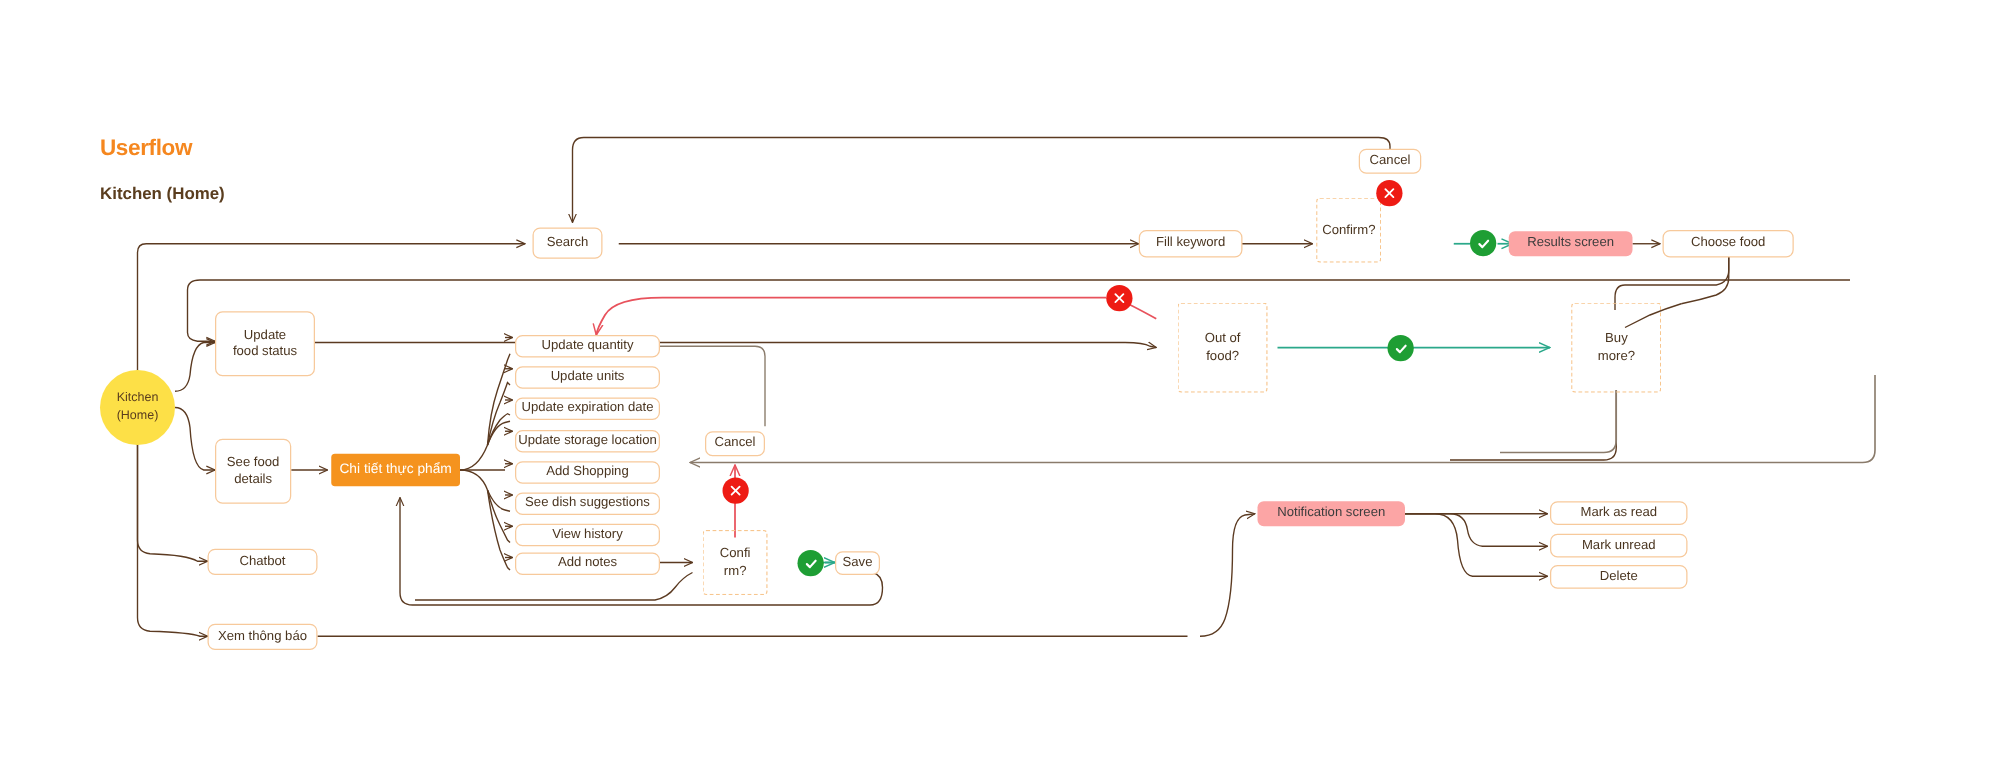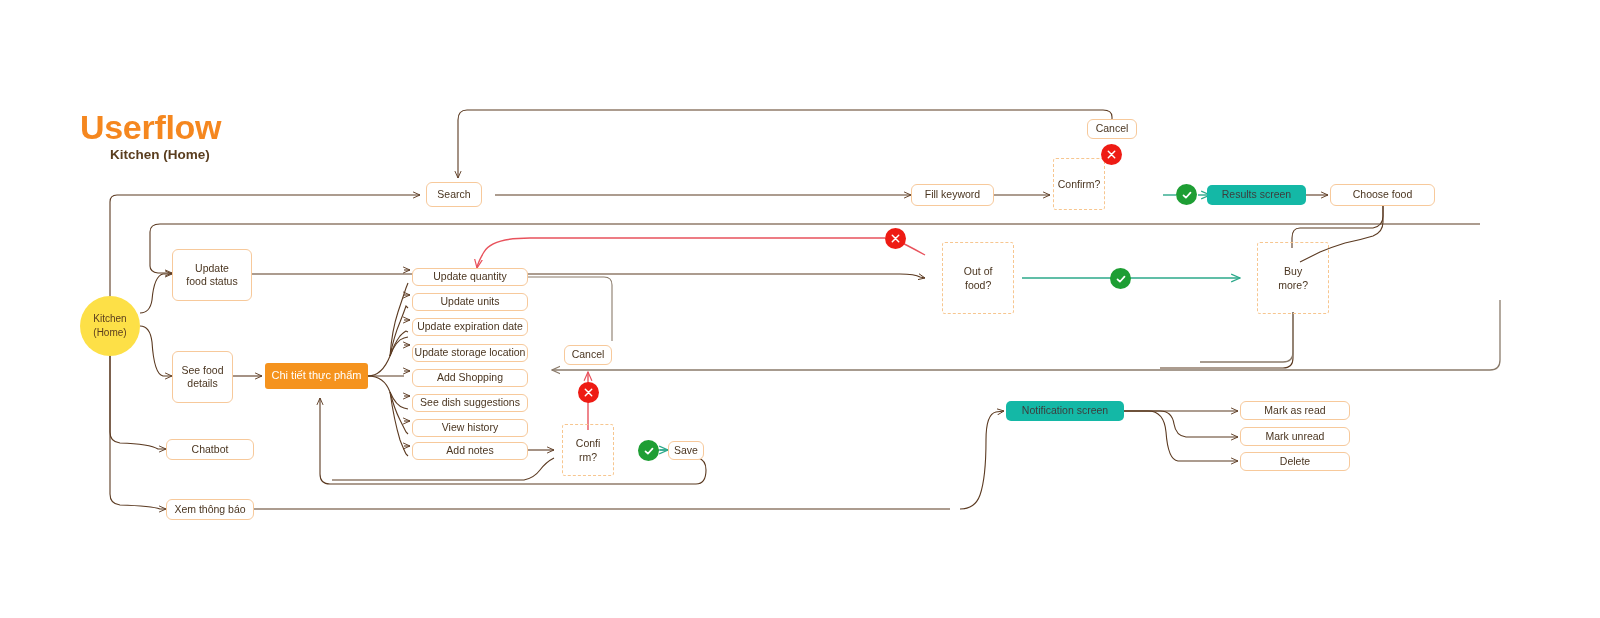--- a/index.html
+++ b/index.html
@@ -7,36 +7,36 @@
   body{
     width:1600px;height:618px;position:relative;overflow:hidden;
     font-family:"Liberation Sans","DejaVu Sans",sans-serif;
     color:#4a3520;
   }
   #stage{position:absolute;left:0;top:0;width:1600px;height:618px;}
   #wires{position:absolute;left:0;top:0;width:1600px;height:618px;pointer-events:none;}
 
   .hdr-title{
     position:absolute;left:80px;top:108px;
-    font-size:34px;font-weight:bold;color:#F5871F;letter-spacing:-0.3px;
+    font-size:18px;font-weight:bold;color:#F5871F;letter-spacing:-0.3px;
   }
   .hdr-sub{
     position:absolute;left:80px;top:147px;
-    font-size:13.5px;font-weight:bold;color:#5a3d1e;margin-left:30px;
+    font-size:13.5px;font-weight:bold;color:#5a3d1e;
   }
 
   .node{
     position:absolute;box-sizing:border-box;
     display:flex;align-items:center;justify-content:center;text-align:center;
     font-size:10.5px;line-height:1.25;color:#4a3520;
     background:#ffffff;border:1px solid #F7C99B;border-radius:6px;
   }
 
   .node.screen{
-    background:#14b8a6;border:none;border-radius:5px;color:#3d3d3d;
+    background:#fca5a5;border:none;border-radius:5px;color:#3d3d3d;
   }
   .node.primary{
     background:#F5931E;border:none;border-radius:3px;color:#ffffff;font-size:11px;
   }
   .node.start{
     border-radius:50%;background:#fde047;border:none;color:#5a3d1e;
     font-size:10px;line-height:1.45;
   }
 
   .diamond{

